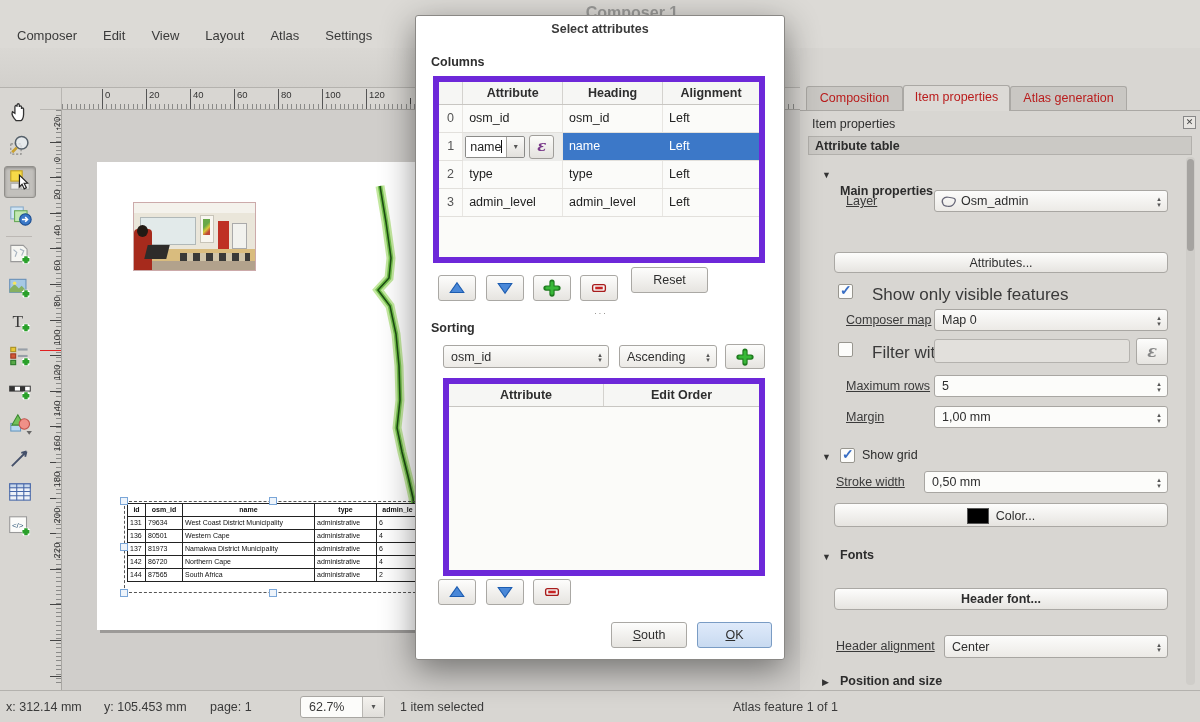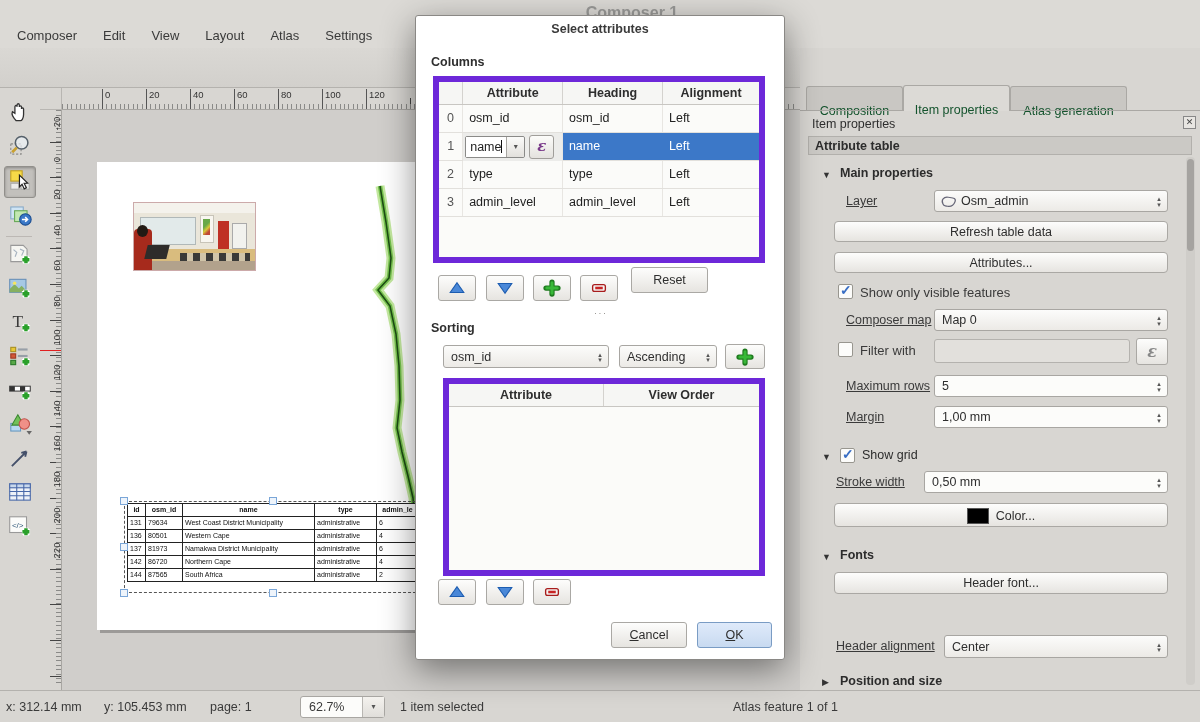--- a/index.html
+++ b/index.html
@@ -75,32 +75,32 @@
   .push-btn .mn { display:block; }
   .push-btn .mn::first-letter { text-decoration:underline; }
   .push-btn.focused { background:linear-gradient(#dfeafa,#c8daf0); border-color:#7a9cc4; }
   .combo { position:absolute; background:linear-gradient(#fcfcfb,#eceae6); border:1px solid #a8a6a2; border-radius:3px; font-size:12.5px; color:#2e2e2e; display:flex; align-items:center; }
   .combo .val { flex:1; padding-left:7px; white-space:nowrap; overflow:hidden; }
   .combo .spins { width:16px; text-align:center; font-size:7px; line-height:5.5px; color:#555; padding-top:1px; }
   .splitter-dots { position:absolute; color:#8a8884; font-size:9px; letter-spacing:2px; }
 
   
   #panel { position:absolute; left:800px; top:48px; width:400px; height:642px; background:#d8d6d2; z-index:10; }
-  .tab { position:absolute; top:38px; height:24px; font-size:12.5px; color:#14532d; text-align:center; padding-top:17px; background:#c9c7c3; border:1px solid #aaa8a4; border-bottom:none; border-radius:3px 3px 0 0; }
+  .tab { position:absolute; top:38px; height:24px; font-size:12.5px; color:#b91c1c; text-align:center; padding-top:4px; background:#c9c7c3; border:1px solid #aaa8a4; border-bottom:none; border-radius:3px 3px 0 0; }
   .tab.active { background:#dcdad6; height:26px; top:37px; font-weight:normal; z-index:2; }
   #tabline { position:absolute; left:0; top:62px; width:400px; height:1px; background:#aaa8a4; }
   #panel-title { position:absolute; left:12px; top:69px; font-size:12.5px; color:#2e2e2e; }
   #panel-close { position:absolute; left:383px; top:68px; width:13px; height:13px; border:1px solid #888; background:#e8e6e2; font-size:9px; line-height:11px; text-align:center; color:#444; }
   #section-bar { position:absolute; left:8px; top:88px; width:384px; height:19px; background:#cbc9c5; border:1px solid #b2b0ac; font-size:12.5px; font-weight:bold; color:#2c2c2c; padding:2px 0 0 6px; }
   .grp-arrow { position:absolute; font-size:9px; color:#333; }
   .grp-label { position:absolute; font-size:12.5px; font-weight:bold; color:#2c2c2c; }
   .fld-label { position:absolute; font-size:12.5px; color:#3a3a3a;text-decoration:underline; }
   .cb { position:absolute; width:15px; height:15px; background:#fcfcfa; border:1px solid #98968f; border-radius:2px; }
   .cb.checked::after { content:"✓"; position:absolute; left:1px; top:-3px; font-size:14px; font-weight:bold; color:#3a6fc4; }
-  .cb-label { position:absolute; font-size:13px; color:#3a3a3a; }
+  .cb-label { position:absolute; font-size:17px; color:#3a3a3a;margin-left:12px; }
   .panel-btn { position:absolute; left:34px; width:334px; height:21px; background:linear-gradient(#fdfdfc,#e6e4e0); border:1px solid #aaa8a4; border-radius:4px; font-size:12.5px; color:#2e2e2e; text-align:center; padding-top:3px; }
   .dis-input { position:absolute; background:#e2e0dc; border:1px solid #b4b2ae; border-radius:3px; }
   #panel-scroll { position:absolute; left:386px; top:109px; width:9px; height:528px; background:#cfcdc9; border-radius:4px; }
   #panel-thumb { position:absolute; left:1px; top:2px; width:7px; height:92px; background:#a5a3a0; border-radius:4px; }
   .swatch { display:inline-block; width:22px; height:16px; vertical-align:-4px; margin-right:7px; border:1px solid #555; }
 
   
   #statusbar { position:absolute; left:0; top:690px; width:1200px; height:32px; background:#d8d6d2; border-top:1px solid #b4b2ae; font-size:12.5px; color:#3a3a3a; }
   .sb-text { position:absolute; top:9px; }
   #zoom-combo { position:absolute; left:300px; top:5px; width:85px; height:22px; background:#fcfcfa; border:1px solid #a8a6a2; border-radius:3px; display:flex; }
@@ -587,21 +587,21 @@
   <div class="sq-btn" style="left:309px;top:328px;width:40px;height:25px;">
       <svg viewBox="0 0 24 24">
         <path d="M12 4v16M4 12h16" stroke="#1e7a1e" stroke-width="7" stroke-linecap="round"></path>
         <path d="M12 5v14M5 12h14" stroke="#38b838" stroke-width="4" stroke-linecap="round"></path>
       </svg>
     </div>
 
   <div class="dlg-table" style="left:27px;top:362px;width:322px;height:198px;">
     <div class="dlg-thead" id="sort-head">
         <div class="dlg-th" style="width:160px">Attribute</div>
-        <div class="dlg-th" style="width:160px">View Order</div>
+        <div class="dlg-th" style="width:160px">Edit Order</div>
       </div>
   </div>
 
   <div class="sq-btn" style="left:22px;top:563px;">
       <svg viewBox="0 0 24 24">
         <path d="M12 5l9 13H3z" fill="#4a88d8" stroke="#1c5cb0" stroke-width="1.5"></path>
       </svg>
     </div>
   <div class="sq-btn" style="left:70px;top:563px;">
       <svg viewBox="0 0 24 24">
@@ -609,49 +609,48 @@
       </svg>
     </div>
   <div class="sq-btn" style="left:117px;top:563px;">
       <svg viewBox="0 0 24 24">
         <rect x="3.5" y="7.5" width="17" height="9" rx="2.5" fill="#f4f2f0" stroke="#a81c1c" stroke-width="1.8"></rect>
         <rect x="7" y="10.3" width="10" height="3.4" fill="#c82424"></rect>
       </svg>
     </div>
 
   <div class="push-btn" style="left:195px;top:606px;width:76px;height:26px;padding-top:5px;">
-      <span class="mn">Cancel</span>
+      <span class="mn">South</span>
     </div>
   <div class="push-btn focused" style="left:281px;top:606px;width:75px;height:26px;padding-top:5px;">
       <span class="mn">OK</span>
     </div>
 </div>
 
 <div id="panel">
   <div class="tab" style="left:6px;width:97px;"><span>Composition</span></div>
   <div class="tab active" style="left:103px;width:107px;"><span>Item properties</span></div>
   <div class="tab" style="left:210px;width:117px;"><span>Atlas generation</span></div>
   <div id="tabline"></div>
   <div id="panel-title">Item properties</div>
   <div id="panel-close">✕</div>
   <div id="section-bar">Attribute table</div>
 
   <span class="grp-arrow" style="left:22px;top:122px;">▼</span>
-  <span class="grp-label" style="left:40px;top:118px;">Main properties</span>
+  <span class="grp-label" style="left:40px;top:136px;">Main properties</span>
 
   <span class="fld-label" style="left:46px;top:146px;">Layer</span>
   <div class="combo" style="left:134px;top:142px;width:234px;height:22px;">
     <svg style="width:18px;height:14px;margin-left:5px;" viewBox="0 0 24 16">
         <path d="M4 12C1 7 5 2 11 3s11 1 9 6-5 7-10 6-5 0-6-3z" fill="none" stroke="#667" stroke-width="1.6"></path>
       </svg>
     <span class="val" style="padding-left:3px;">Osm_admin</span>
       <span class="spins">▴<br>▾</span>
   </div>
 
-  <div class="panel-btn" style="top:173px;"><span>Refresh table data</span></div>
   <div class="panel-btn" style="top:204px;"><span>Attributes...</span></div>
 
   <div class="cb checked" style="left:38px;top:236px;"></div>
   <span class="cb-label" style="left:60px;top:237px;">Show only visible features</span>
 
   <span class="fld-label" style="left:46px;top:265px;">Composer map</span>
   <div class="combo" style="left:134px;top:261px;width:234px;height:22px;">
     <span class="val">Map 0</span>
       <span class="spins">▴<br>▾</span>
   </div>
@@ -681,21 +680,21 @@
   <div class="combo" style="left:124px;top:423px;width:244px;height:22px;background:#fcfcfa;">
     <span class="val">0,50 mm</span>
       <span class="spins">▴<br>▾</span>
   </div>
 
   <div class="panel-btn" style="top:455px;height:24px;padding-top:4px;"><span class="swatch" id="grid-swatch" style="background: rgb(0, 0, 0);"></span><span>Color...</span></div>
 
   <span class="grp-arrow" style="left:22px;top:504px;">▼</span>
   <span class="grp-label" style="left:40px;top:500px;">Fonts</span>
 
-  <div class="panel-btn" style="top:524px;height:22px;"><span>Header font...</span></div>
+  <div class="panel-btn" style="top:540px;height:22px;font-weight:bold;"><span>Header font...</span></div>
 
   <span class="fld-label" style="left:36px;top:591px;">Header alignment</span>
   <div class="combo" style="left:144px;top:587px;width:224px;height:23px;">
     <span class="val">Center</span>
       <span class="spins">▴<br>▾</span>
   </div>
 
   <span class="grp-arrow" style="left:22px;top:629px;">▶</span>
   <span class="grp-label" style="left:40px;top:626px;">Position and size</span>
 

